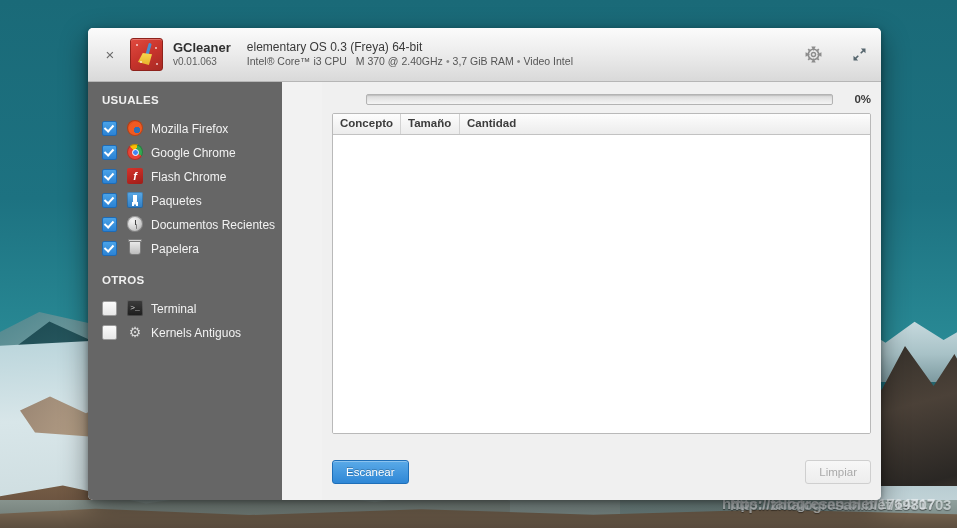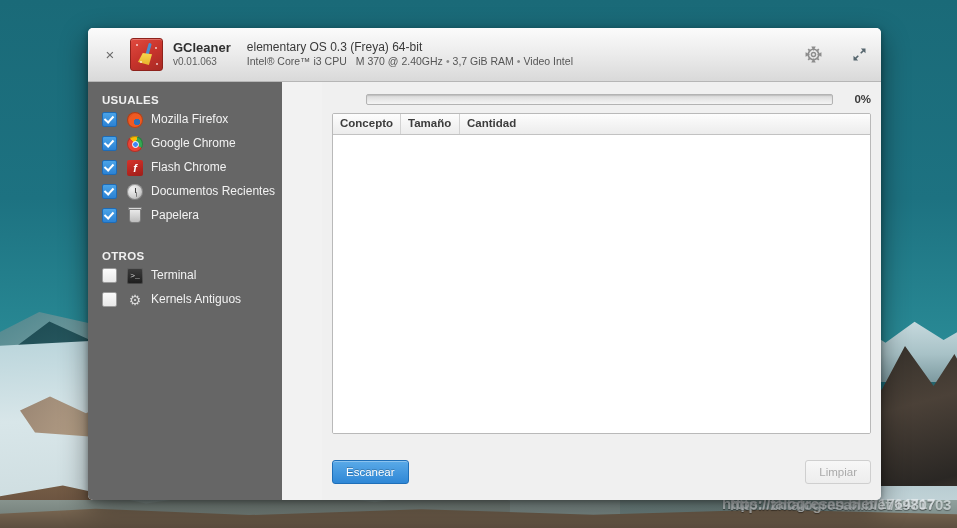--- a/index.html
+++ b/index.html
@@ -158,21 +158,21 @@
     width:194px;background:#666666;flex:none;
     padding:12px 0 0 0;box-sizing:border-box;
     color:#e9e9e9;
   }
   .group-title{
     font-size:11.5px;font-weight:700;color:#f0f0f0;
     padding:0 0 6px 14px;letter-spacing:.3px;
   }
   .group-title.second{padding-top:18px;}
   .row{
-    display:flex;align-items:flex-start;height:24px;
+    display:flex;align-items:flex-end;height:24px;
     padding-left:14px;cursor:pointer;
   }
   .cb{
     width:13px;height:13px;border-radius:2px;flex:none;
     position:relative;
   }
   .cb.on{
     background:linear-gradient(180deg,#4aa3e8 0%,#2b82d4 100%);
     border:1px solid #1f6bb5;
   }
@@ -400,20 +400,25 @@
         <div class="ico ic-chrome"></div>
         <div class="row-label">Google Chrome</div>
       </div>
 
       <div class="row">
         <div class="cb on"></div>
         <div class="ico ic-flash">f</div>
         <div class="row-label">Flash Chrome</div>
       </div>
 
+      <div class="row">
+        <div class="cb on"></div>
+        <div class="ico ic-pkg"></div>
+        <div class="row-label">Paquetes</div>
+      </div>
 
       <div class="row">
         <div class="cb on"></div>
         <div class="ico ic-recent"></div>
         <div class="row-label">Documentos Recientes</div>
       </div>
 
       <div class="row">
         <div class="cb on"></div>
         <div class="ico">

